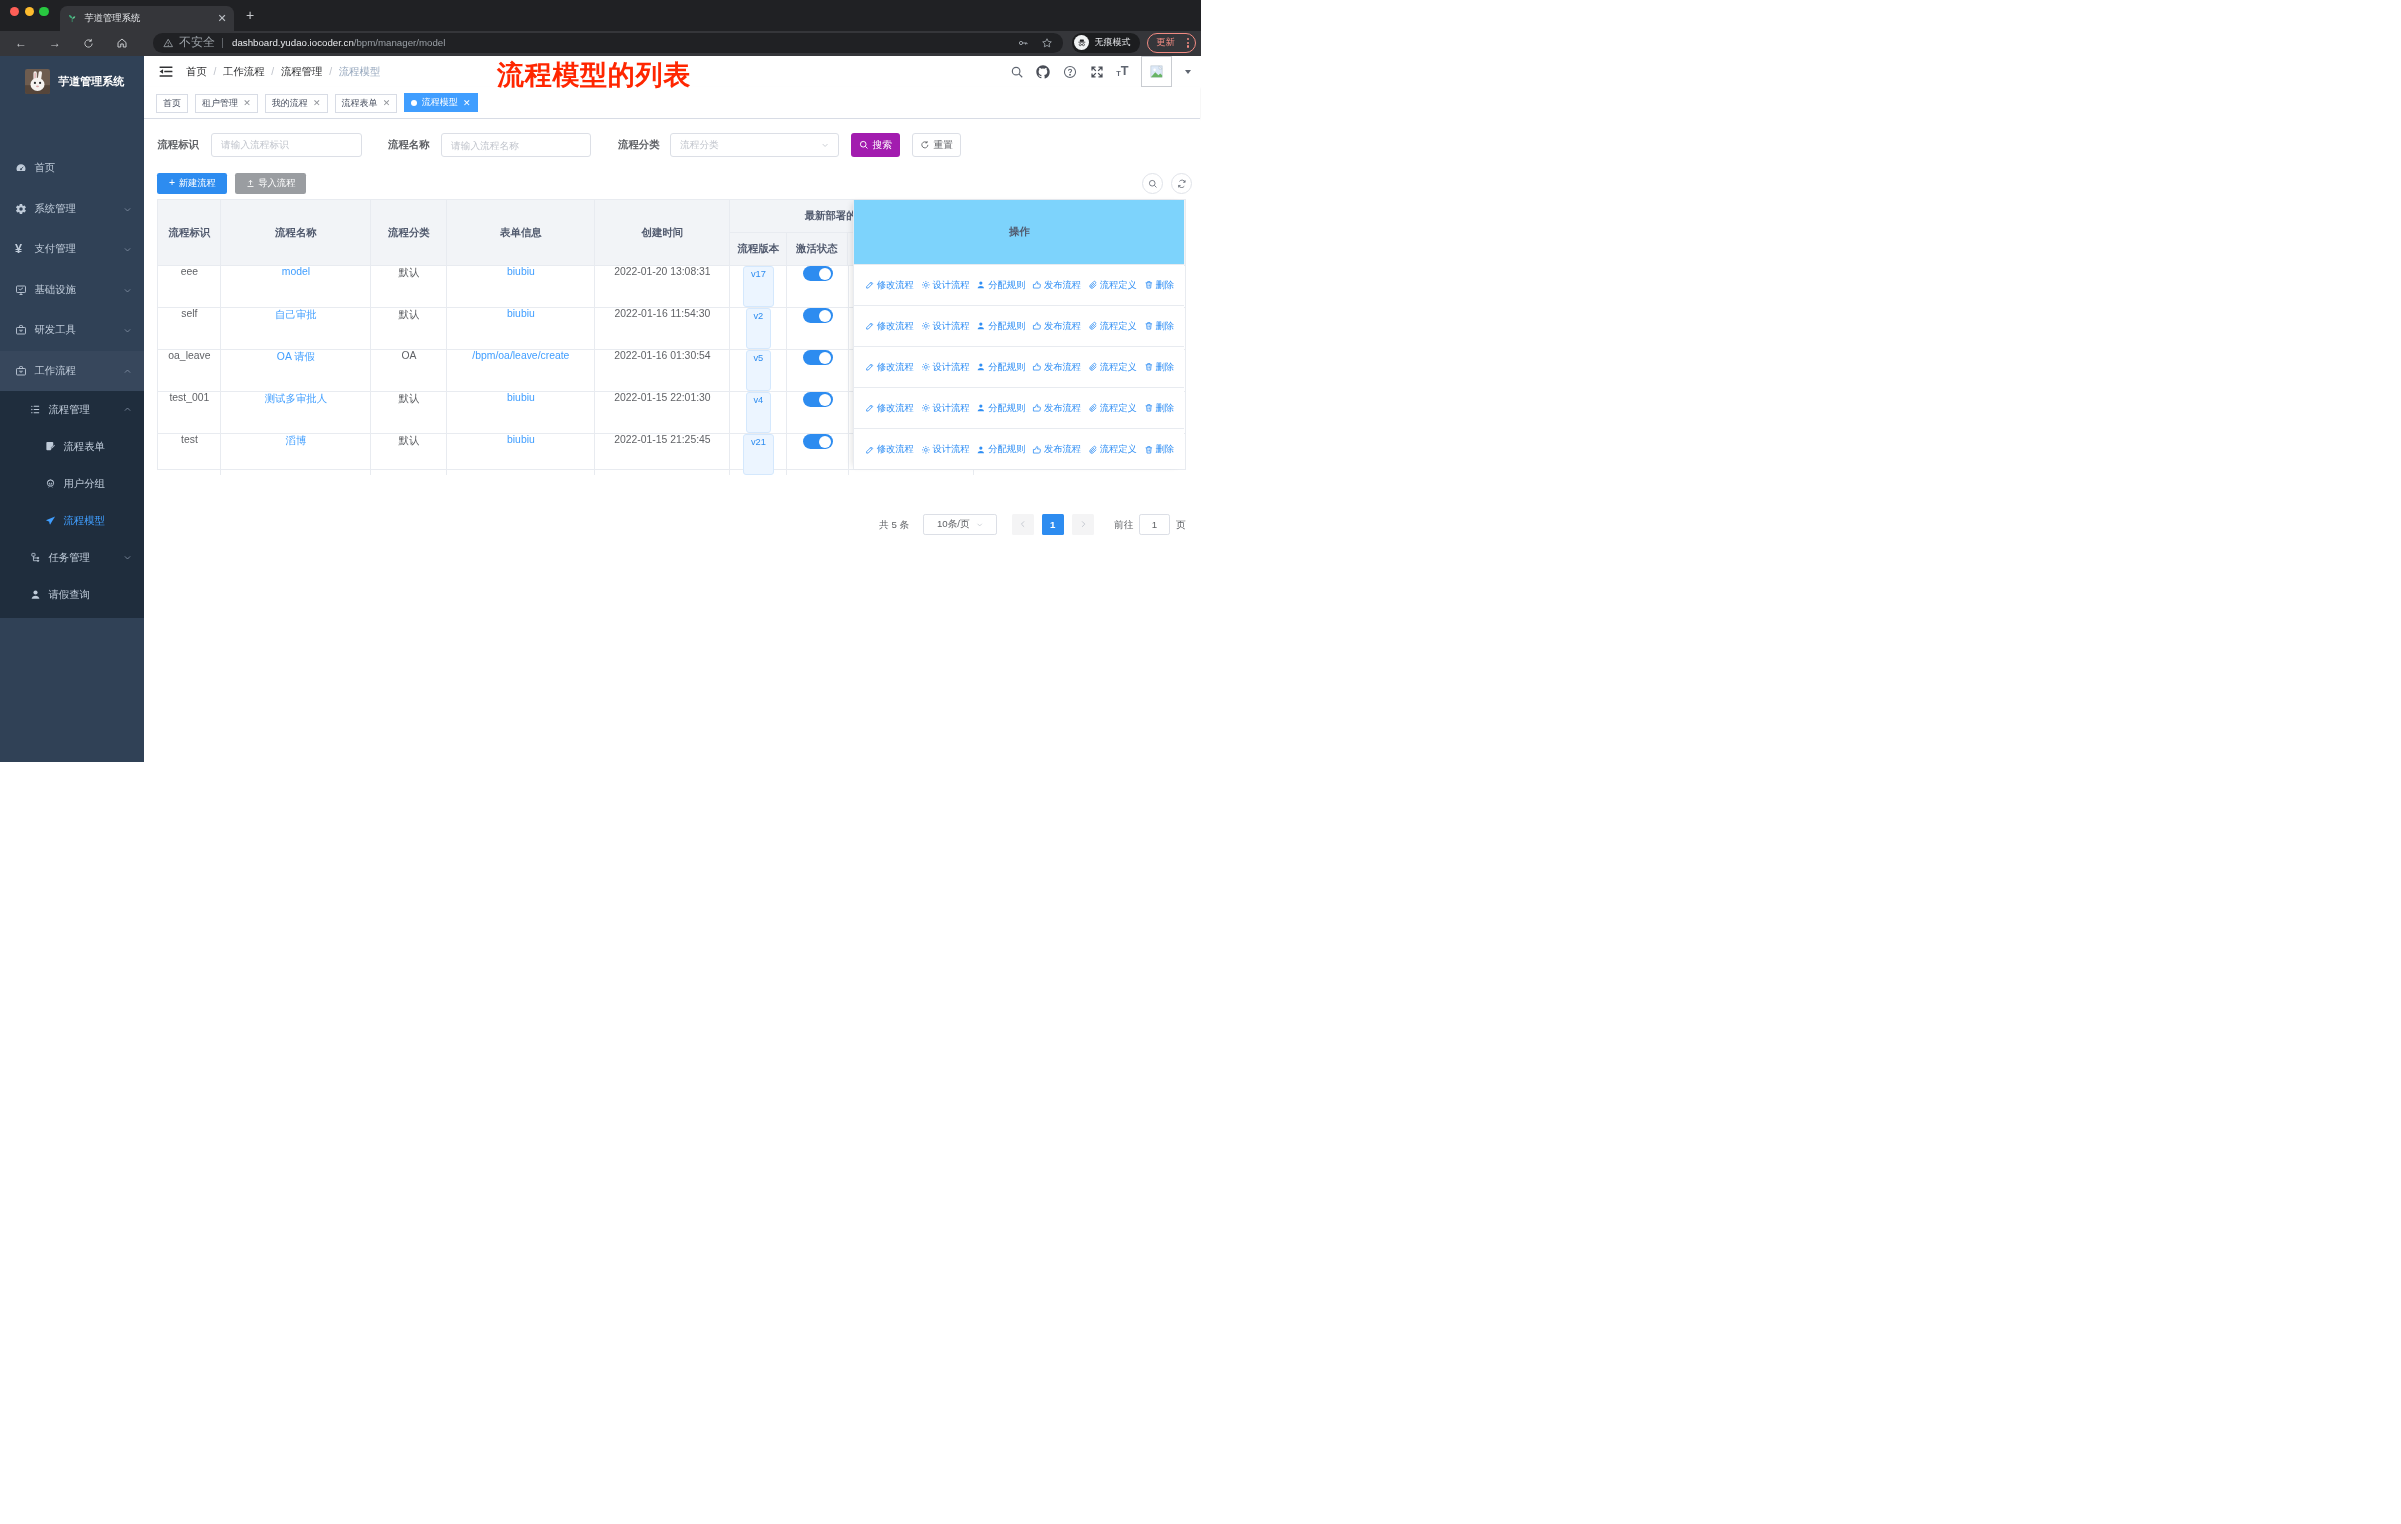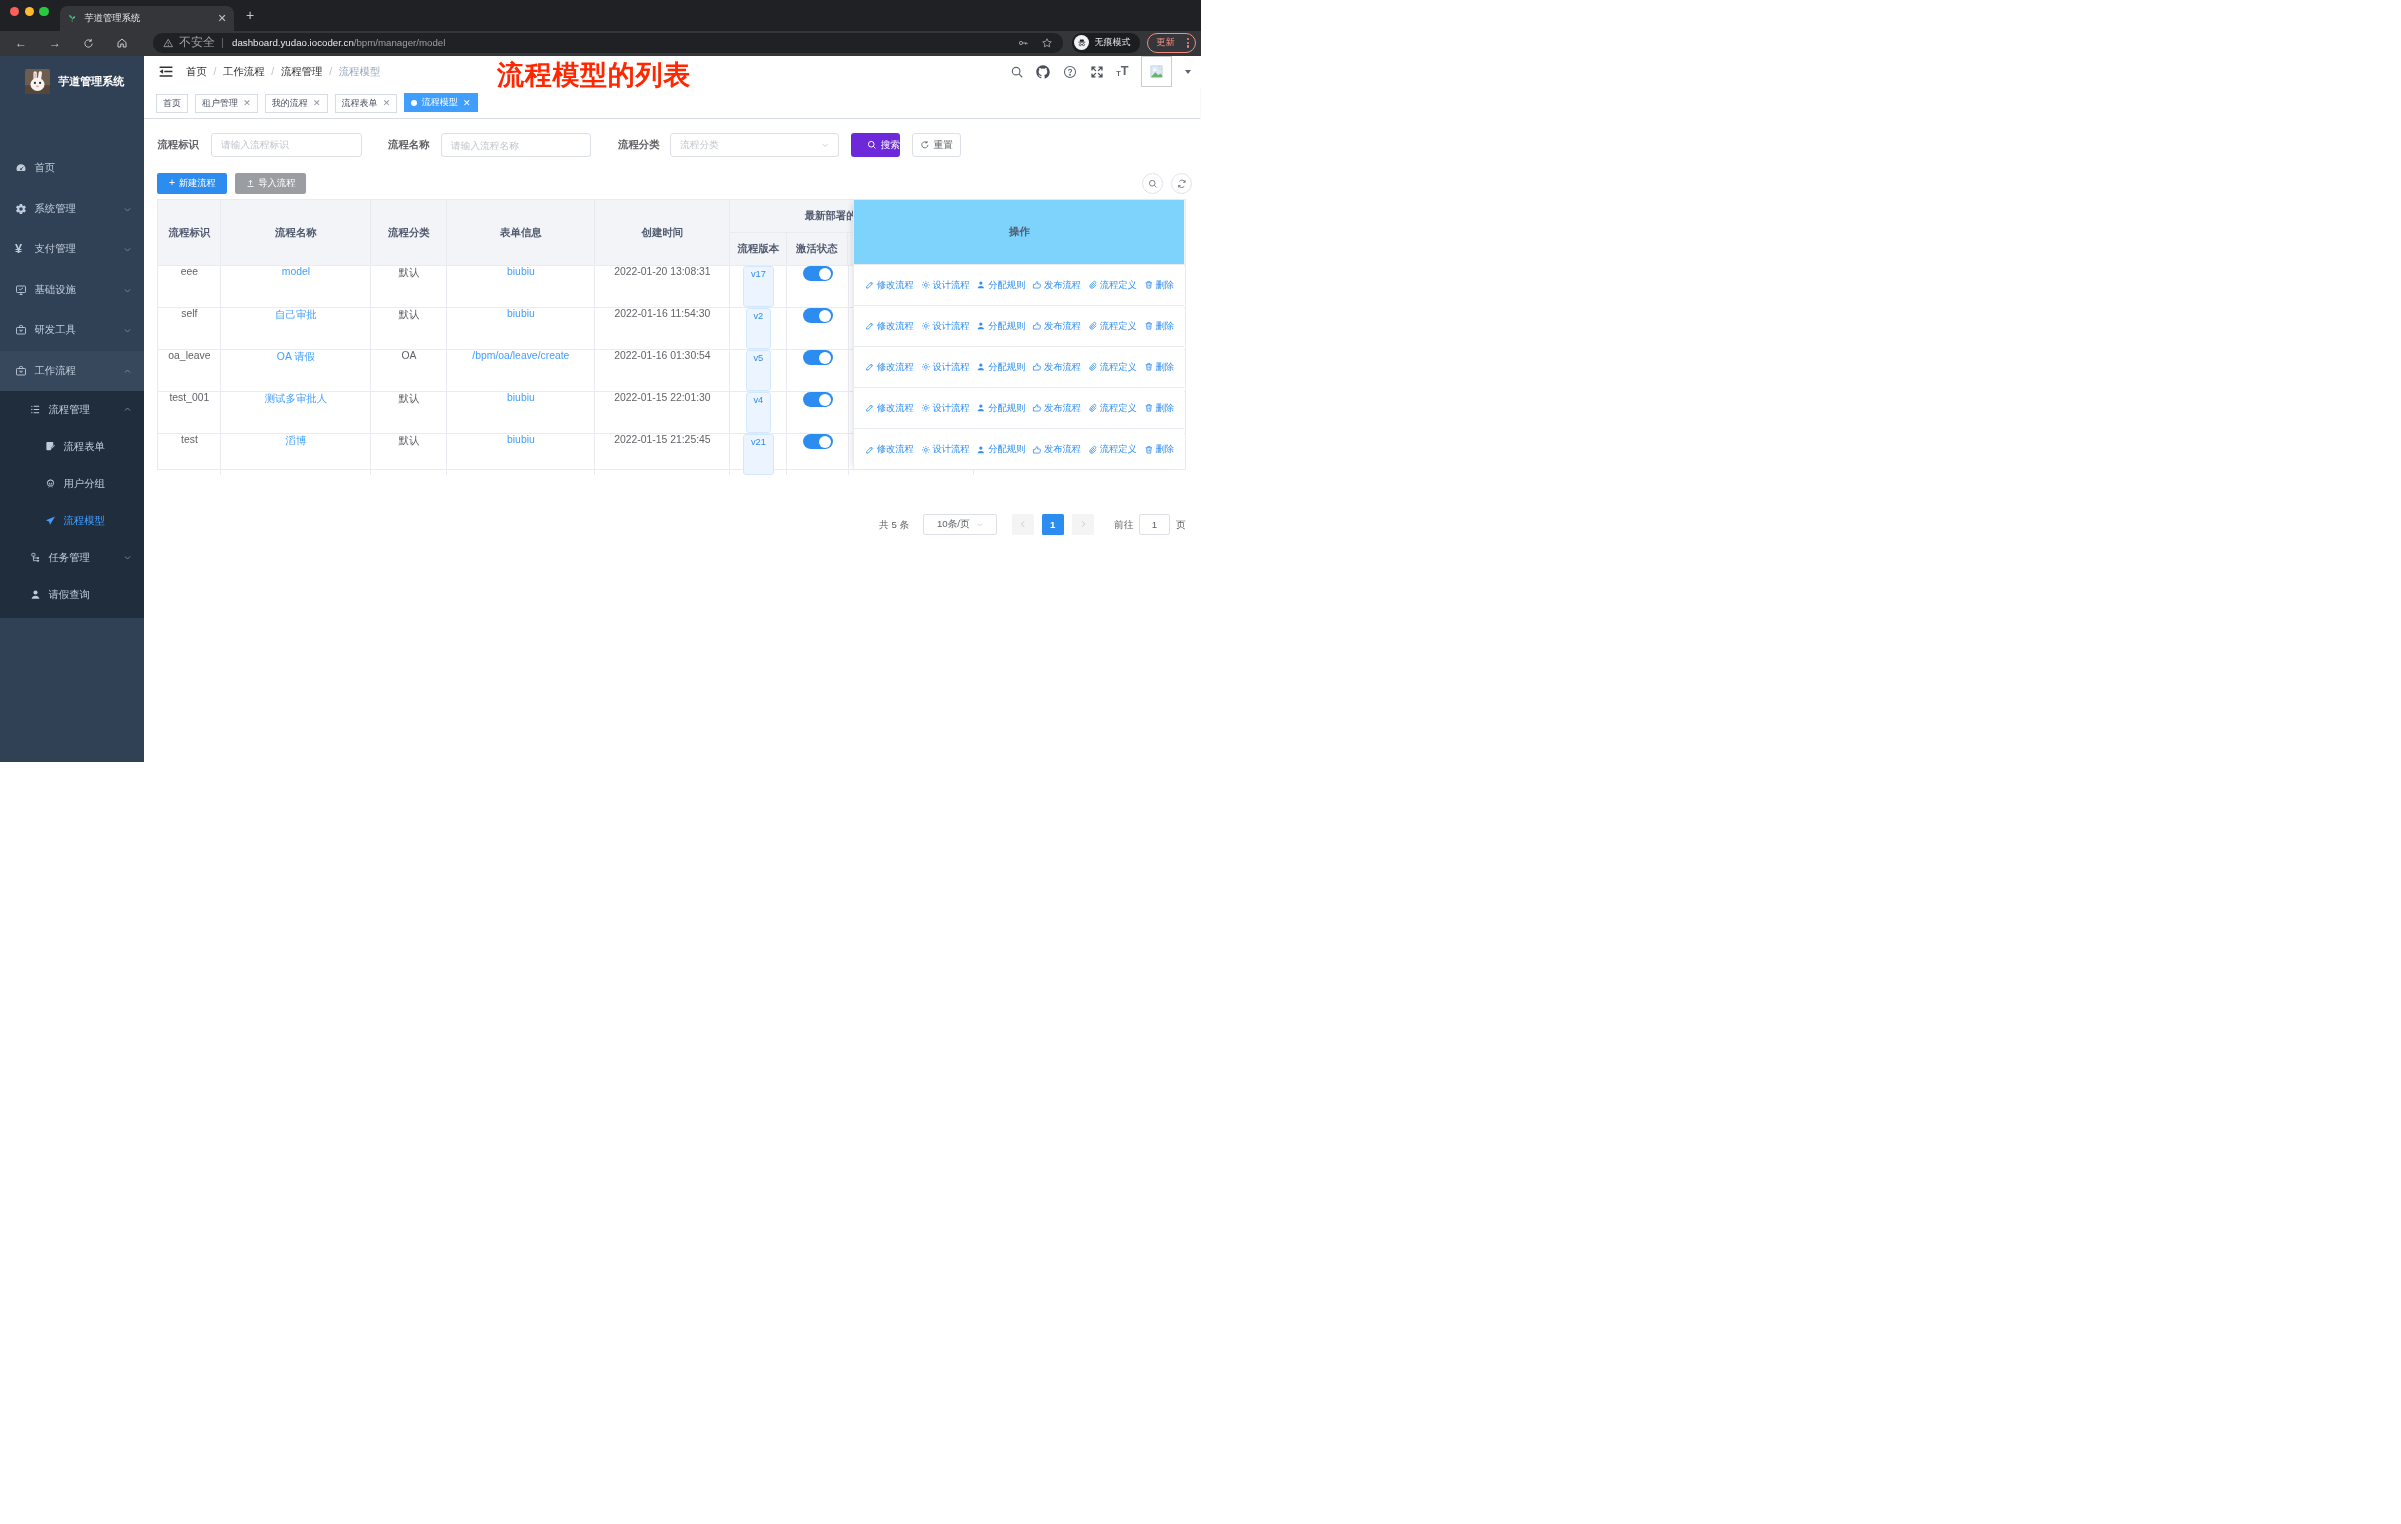--- a/index.html
+++ b/index.html
@@ -79,21 +79,21 @@
   .page-body{position:absolute;left:144px;top:119px;width:1056px;height:643px;background:#fff;}
   .flabel{position:absolute;top:14px;height:24px;line-height:24px;font-size:10.4px;font-weight:bold;color:#606266;}
   .inp{position:absolute;top:14px;height:24px;border:0.7px solid #dcdfe6;border-radius:3px;box-sizing:border-box;
     padding:0 9px;font-size:9.7px;color:#606266;outline:none;font-family:inherit;}
   .inp::placeholder{color:#c0c4cc;}
   .selbox{position:absolute;top:14px;height:24px;border:0.7px solid #dcdfe6;border-radius:3px;box-sizing:border-box;
     display:flex;align-items:center;padding:0 9px;cursor:pointer;background:#fff;}
   .selbox .ph{color:#c0c4cc;font-size:9.7px;flex:1;}
   .btn{position:absolute;height:24px;border-radius:3px;display:flex;align-items:center;justify-content:center;
     font-size:9.7px;cursor:pointer;box-sizing:border-box;gap:3.7px;}
-  .btn.teal{background:#6d28d9;color:#fff;border:none;justify-content:flex-end;}
+  .btn.teal{background:#a21caf;color:#fff;border:none;}
   .btn.plain{background:#fff;color:#606266;border:0.7px solid #dcdfe6;}
   .btn.mini{height:21px;font-size:9.3px;border-radius:2.2px;}
   .btn.blue{background:#2d8cf0;color:#fff;border:none;}
   .btn.gray{background:#9a9da1;color:#fff;border:none;}
   .circle-btn{position:absolute;top:54px;width:21px;height:21px;border-radius:50%;border:0.7px solid #e0e3e9;
     display:flex;align-items:center;justify-content:center;color:#5f6570;cursor:pointer;box-sizing:border-box;background:#fff;}
   
   .tbl{position:absolute;left:13.4px;top:80px;width:1027px;height:269px;border:0.7px solid #e8ebf0;box-sizing:content-box;font-size:10.4px;}
   .thead{position:relative;width:100%;height:65px;background:#f2f4f7;color:#515a6e;font-weight:bold;}
   .hc{position:absolute;box-sizing:border-box;border-right:0.7px solid #e8ebf0;display:flex;align-items:center;justify-content:center;}

